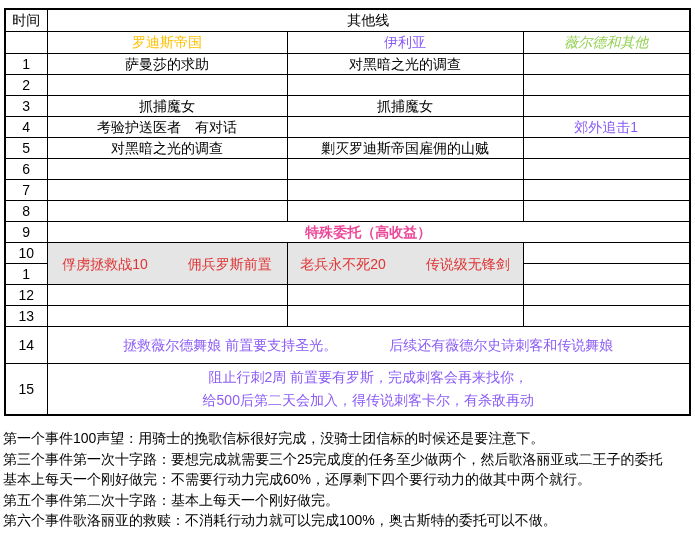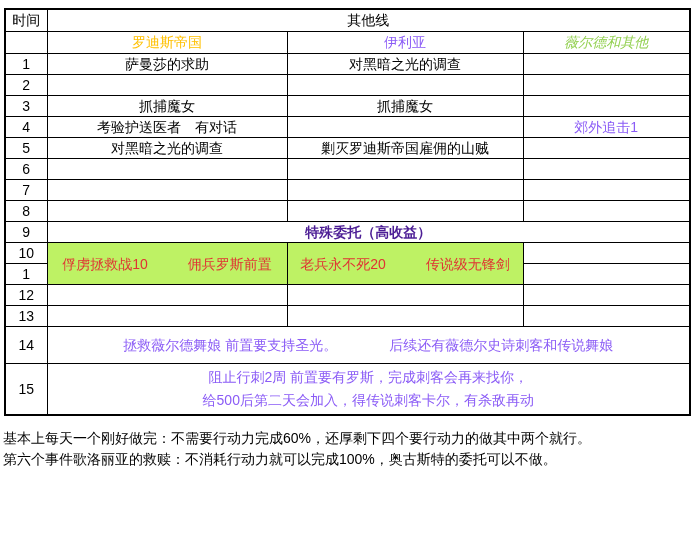--- a/index.html
+++ b/index.html
@@ -23,22 +23,22 @@
     overflow:hidden;
     white-space:normal;
   }
   td.num{font-size:13px;}
   tr.rh td{height:20px;line-height:20px;}
   tr.rhead td{height:21px;line-height:21px;}
   .main-header{font-weight:normal;font-size:15px;}
   .gold{color:#ffc000;}
   .red{color:#8b5cf6;}
   .green{color:#92d050;font-style:italic;}
-  .boldred{color:#4c1d95;font-weight:bold;}
-  td.bluecell{background:#bef264;color:#e03333;line-height:19px;}
+  .boldred{color:#ec4899;font-weight:bold;}
+  td.bluecell{background:#e5e5e5;color:#e03333;line-height:19px;}
   .gap40{margin-left:40px;}
   .gap52{margin-left:52px;}
   tr.r14 td{height:36px;line-height:22px;}
   tr.r15 td{height:50px;line-height:23px;}
   .notes{
     margin:4px 0 0 3px;
     font-size:14px;
     line-height:20.5px;
     color:#000;
   }
@@ -161,15 +161,18 @@
     <td class="num">15</td>
     <td colspan="3" class="red">
       <div>阻止行刺2周  前置要有罗斯，完成刺客会再来找你，</div>
       <div>给500后第二天会加入，得传说刺客卡尔，有杀敌再动</div>
     </td>
   </tr>
 </tbody>
   </table>
 
 <div class="notes">
+  <div>第一个事件100声望：用骑士的挽歌信标很好完成，没骑士团信标的时候还是要注意下。</div>
+  <div>第三个事件第一次十字路：要想完成就需要三个25完成度的任务至少做两个，然后歌洛丽亚或二王子的委托</div>
   <div>基本上每天一个刚好做完：不需要行动力完成60%，还厚剩下四个要行动力的做其中两个就行。</div>
+  <div>第五个事件第二次十字路：基本上每天一个刚好做完。</div>
   <div>第六个事件歌洛丽亚的救赎：不消耗行动力就可以完成100%，奥古斯特的委托可以不做。</div>
 </div>
 
 </body></html>

